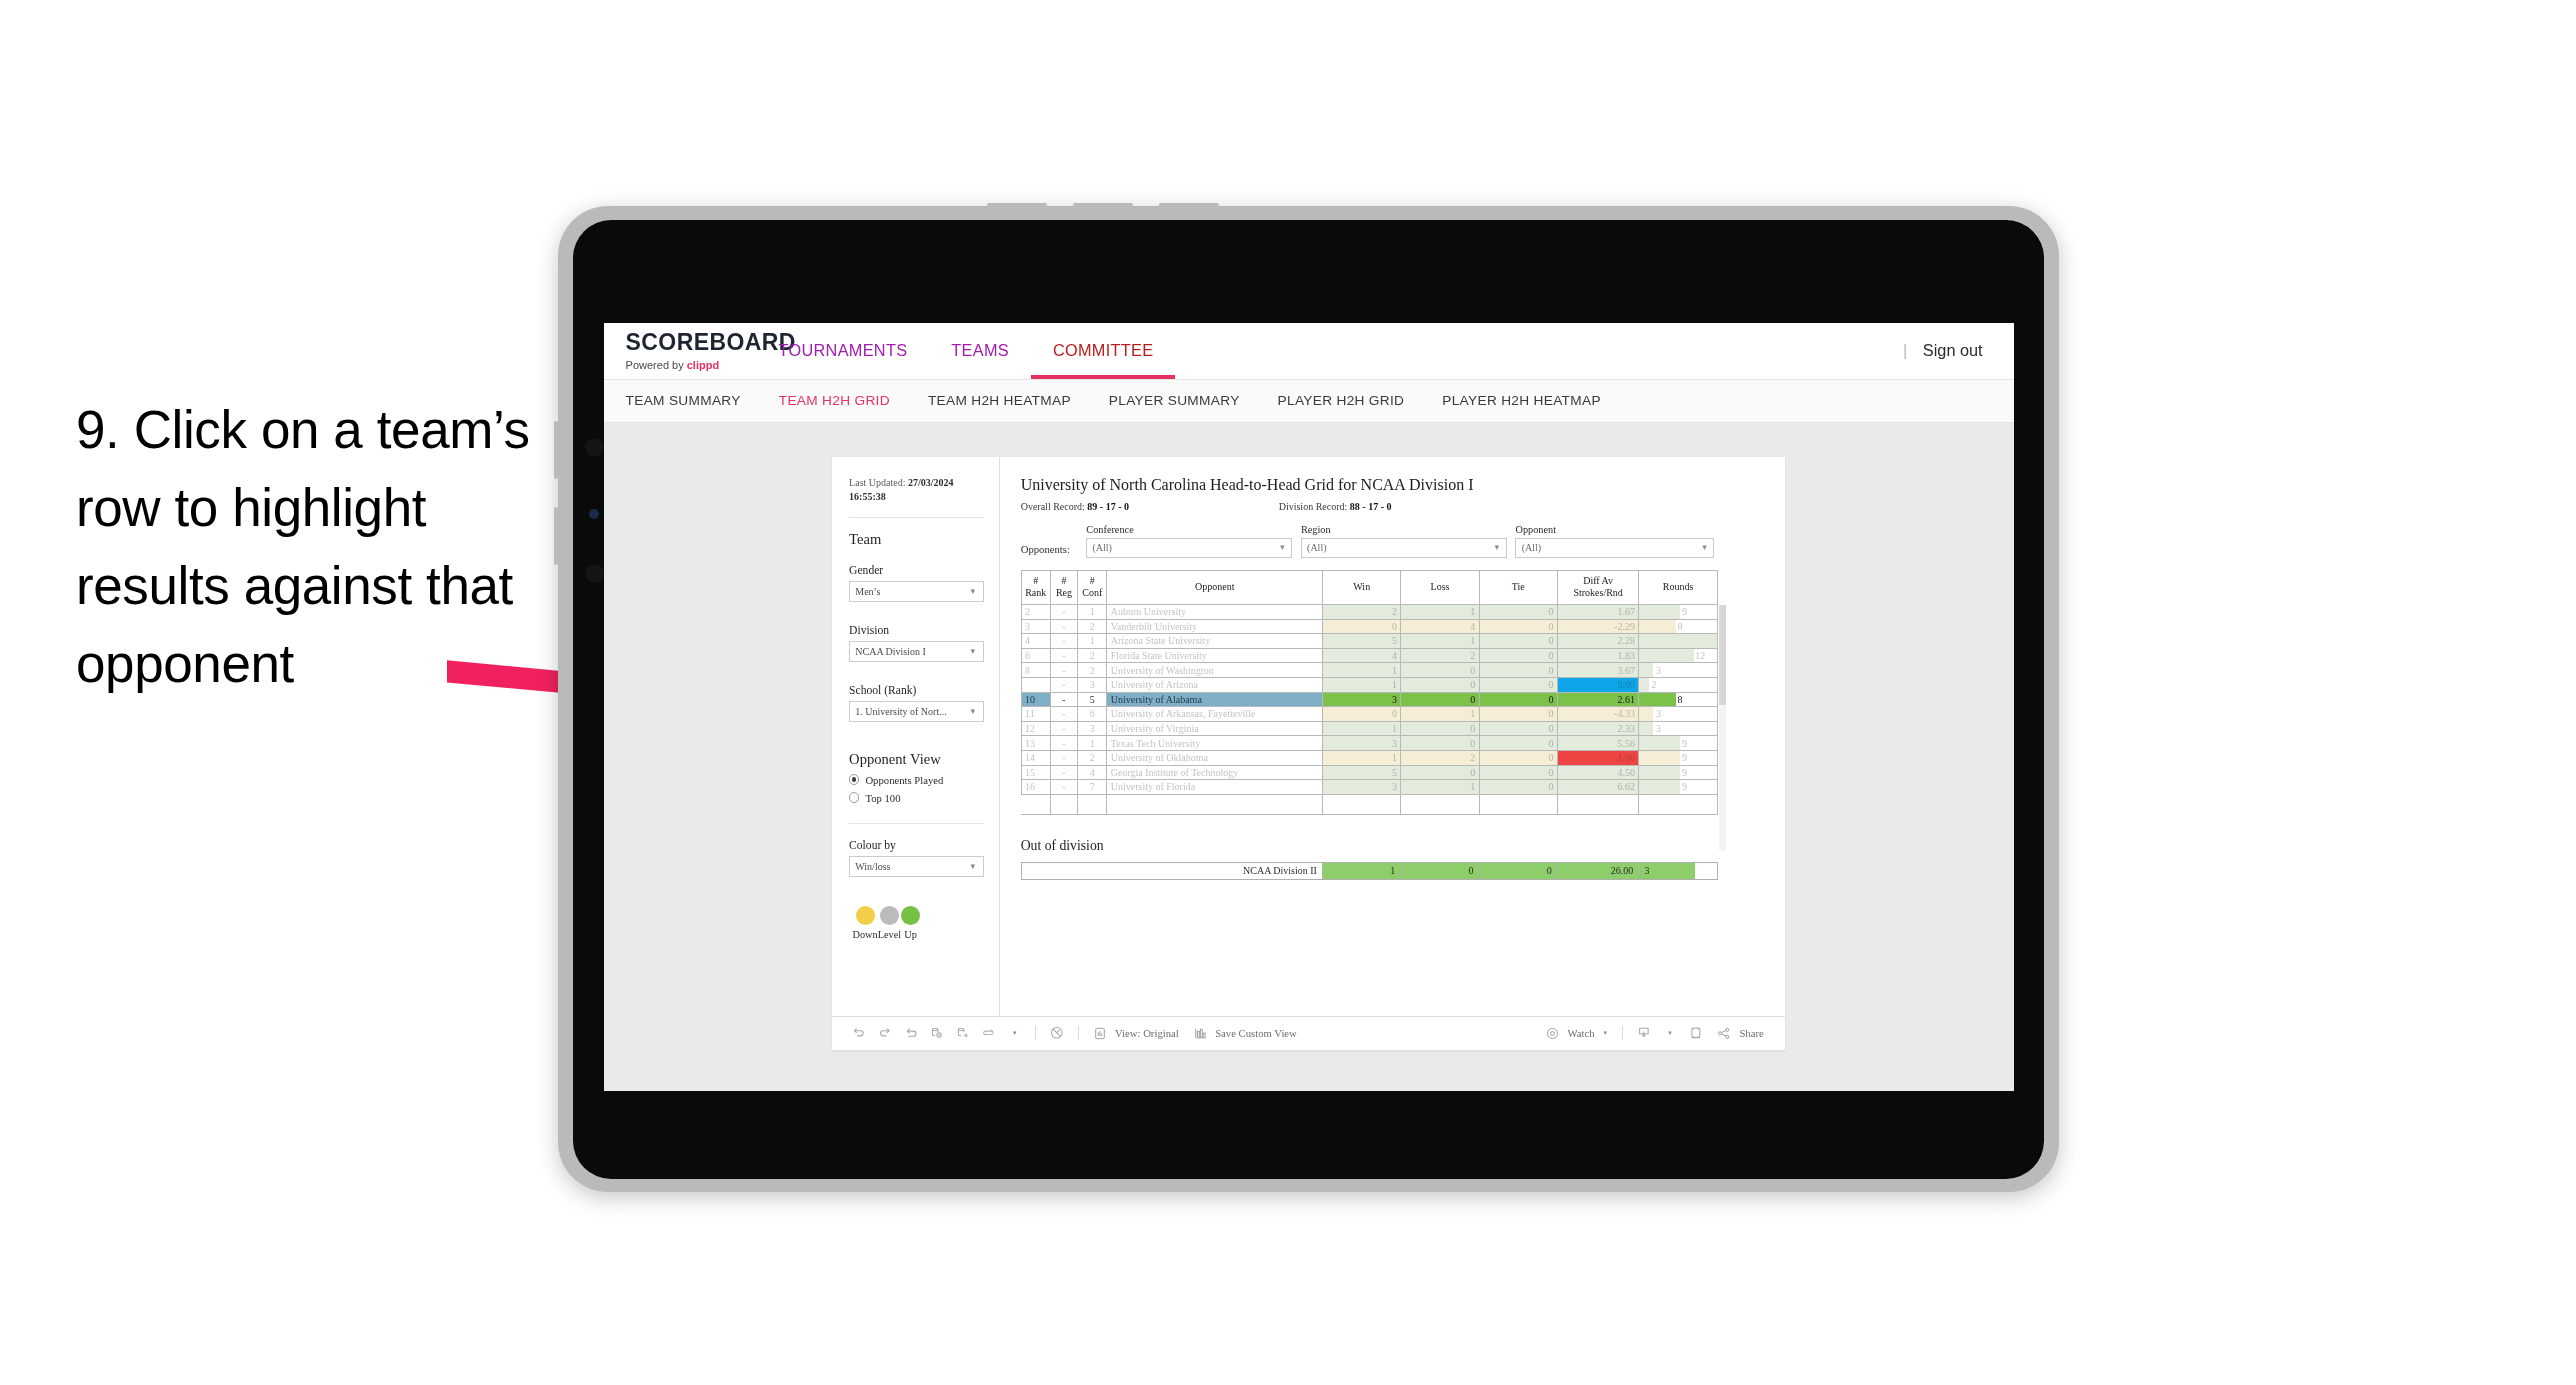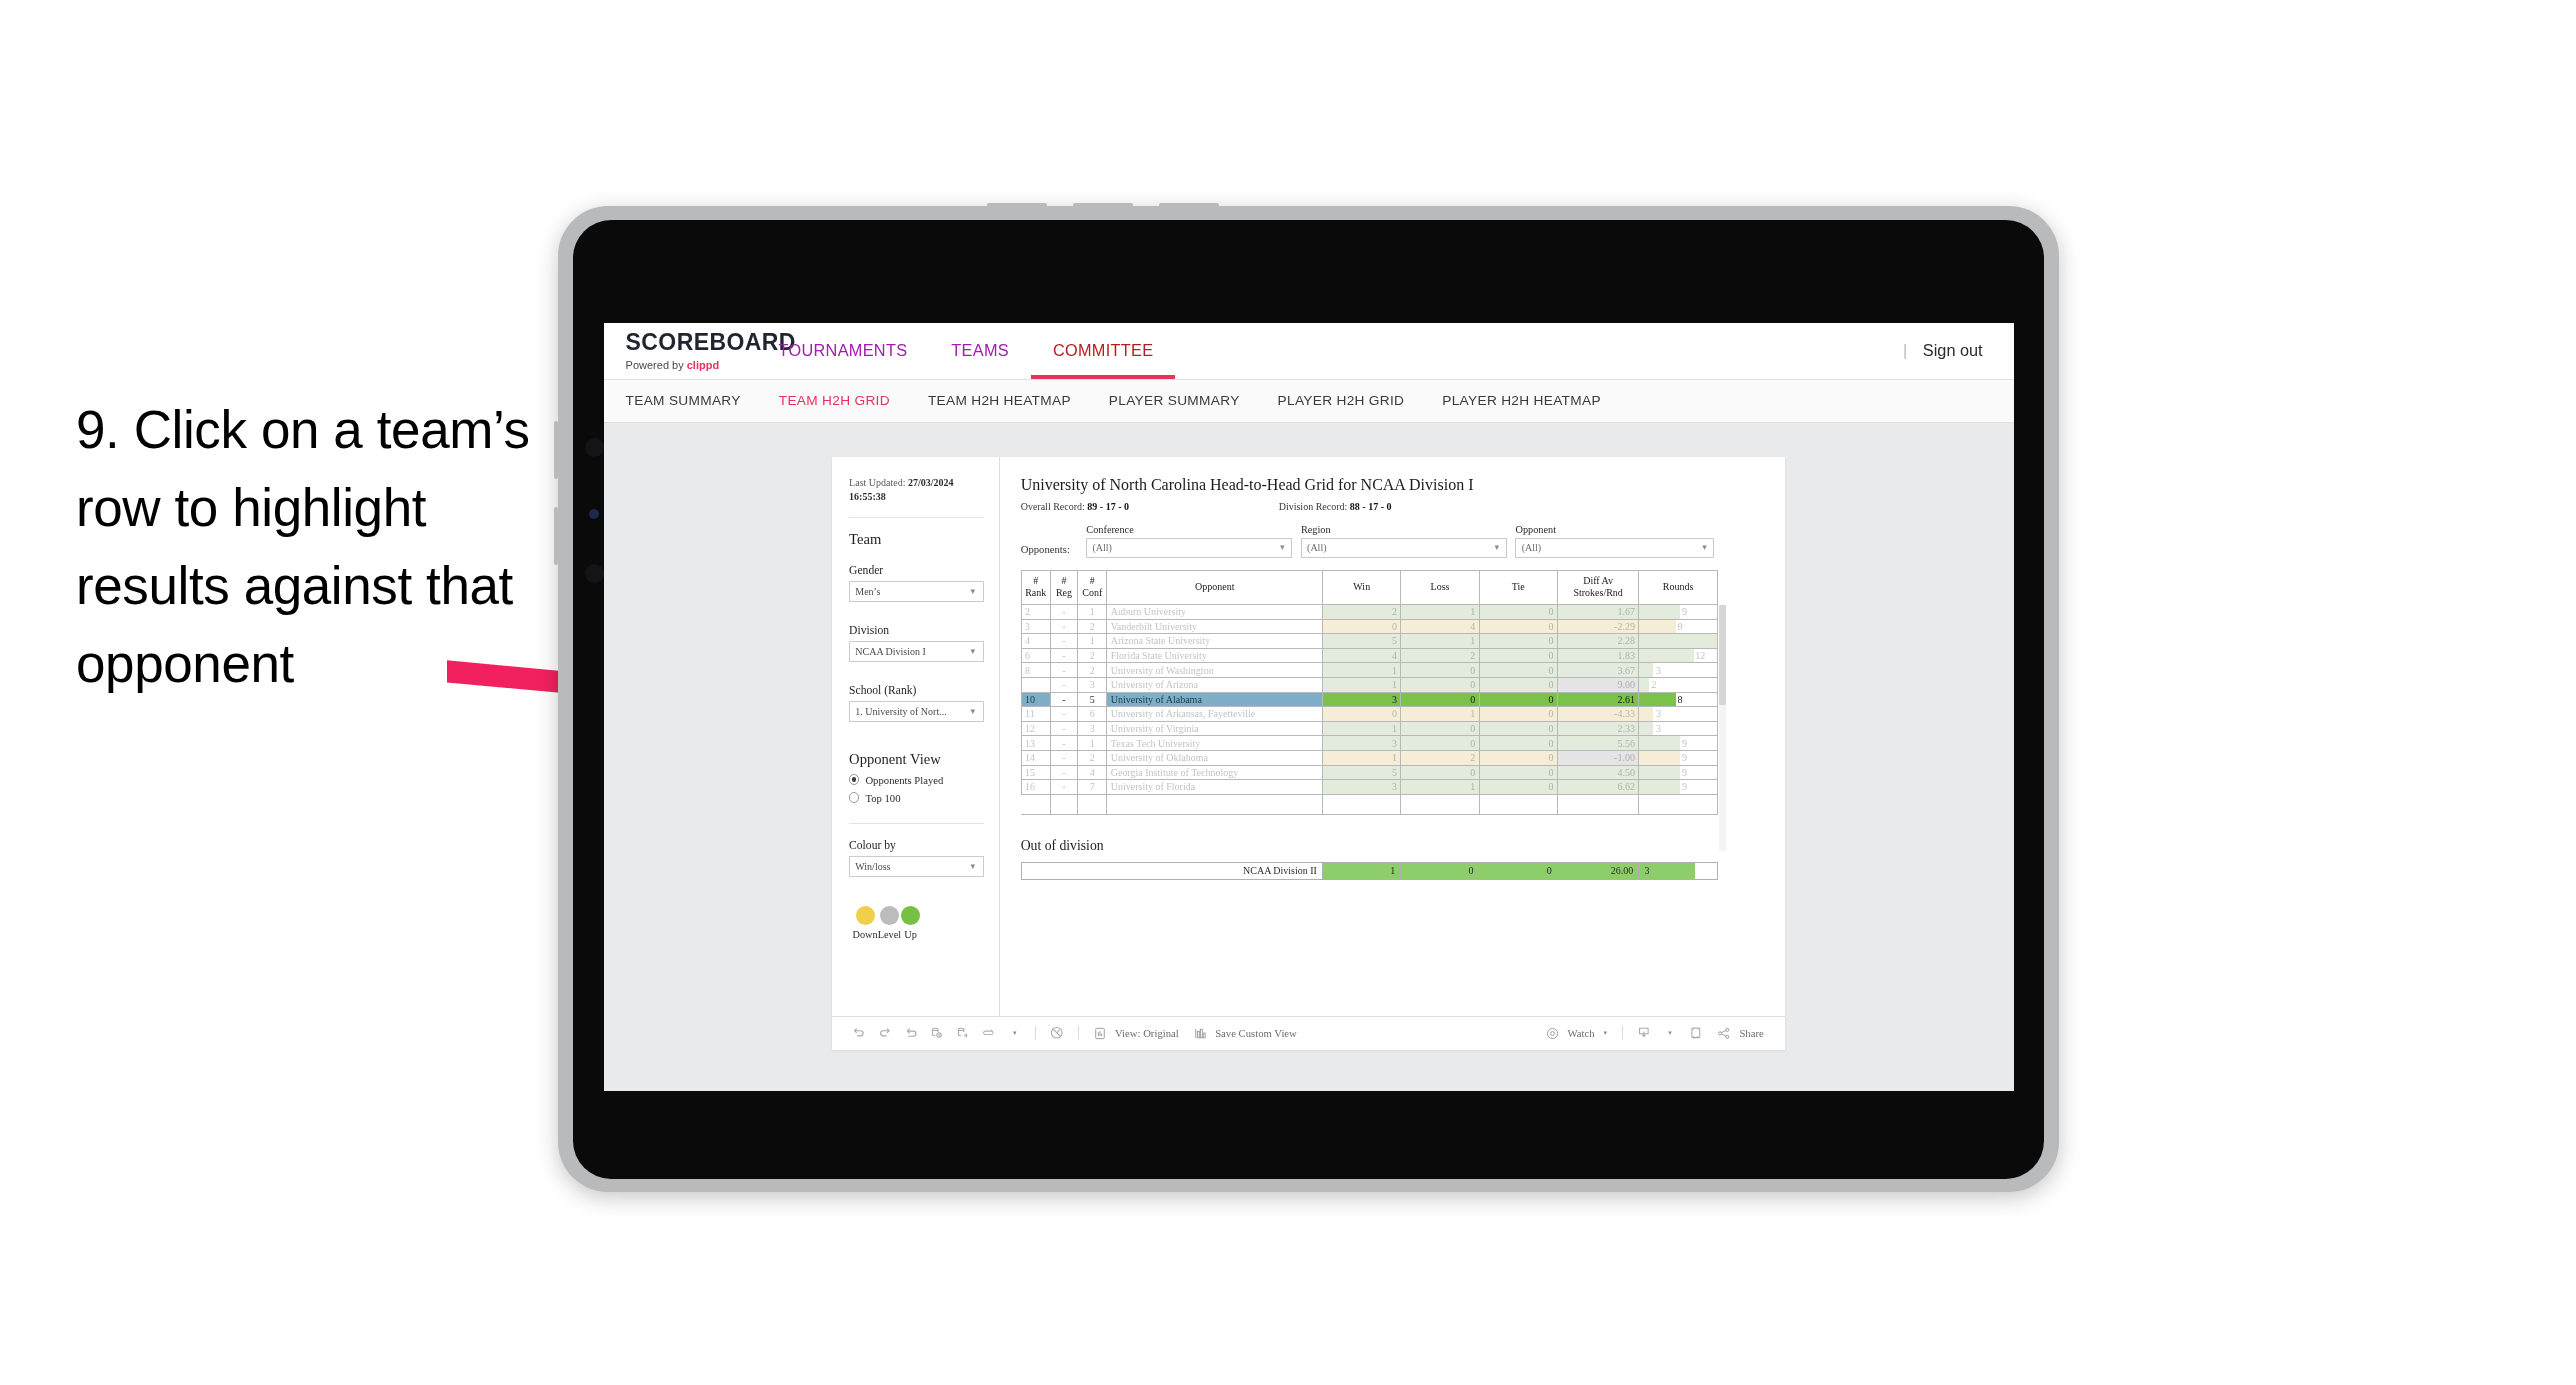--- a/index.html
+++ b/index.html
@@ -461,21 +461,21 @@
                         <td class="num" style="text-align: left; padding-left: 0px;"><span class="bar" style="width: 18%; background: rgb(226, 235, 220);"></span><span class="v" style="margin-left: calc(18% + 3.4px);">3</span></td>
                       </tr>
                       <tr class="dim">
                         <td class="tleft"></td>
                         <td class="tcenter">-</td>
                         <td class="tcenter">3</td>
                         <td class="tleft">University of Arizona</td>
                         <td class="num" style="background: rgb(226, 235, 220);">1</td>
                         <td class="num" style="background: rgb(226, 235, 220);">0</td>
                         <td class="num" style="background: rgb(226, 235, 220);">0</td>
-                        <td class="num" style="background: #e5e5e5;">9.00</td>
+                        <td class="num" style="background: #0ea5e9;">9.00</td>
                         <td class="num" style="text-align: left; padding-left: 0px;"><span class="bar" style="width: 12%; background: rgb(226, 235, 220);"></span><span class="v" style="margin-left: calc(12% + 3.4px);">2</span></td>
                       </tr>
                       <tr class="hl">
                         <td class="tleft">10</td>
                         <td class="tcenter">-</td>
                         <td class="tcenter">5</td>
                         <td class="tleft">University of Alabama</td>
                         <td class="num" style="background: rgb(124, 194, 74);">3</td>
                         <td class="num" style="background: rgb(124, 194, 74);">0</td>
                         <td class="num" style="background: rgb(124, 194, 74);">0</td>
@@ -516,21 +516,21 @@
                         <td class="num" style="text-align: left; padding-left: 0px;"><span class="bar" style="width: 53%; background: rgb(226, 235, 220);"></span><span class="v" style="margin-left: calc(53% + 3.4px);">9</span></td>
                       </tr>
                       <tr class="dim">
                         <td class="tleft">14</td>
                         <td class="tcenter">-</td>
                         <td class="tcenter">2</td>
                         <td class="tleft">University of Oklahoma</td>
                         <td class="num" style="background: rgb(245, 237, 214);">1</td>
                         <td class="num" style="background: rgb(245, 237, 214);">2</td>
                         <td class="num" style="background: rgb(245, 237, 214);">0</td>
-                        <td class="num" style="background: #e5e5e5;">-1.00</td>
+                        <td class="num" style="background: #ef4444;">-1.00</td>
                         <td class="num" style="text-align: left; padding-left: 0px;"><span class="bar" style="width: 53%; background: rgb(245, 237, 214);"></span><span class="v" style="margin-left: calc(53% + 3.4px);">9</span></td>
                       </tr>
                       <tr class="dim">
                         <td class="tleft">15</td>
                         <td class="tcenter">-</td>
                         <td class="tcenter">4</td>
                         <td class="tleft">Georgia Institute of Technology</td>
                         <td class="num" style="background: rgb(226, 235, 220);">5</td>
                         <td class="num" style="background: rgb(226, 235, 220);">0</td>
                         <td class="num" style="background: rgb(226, 235, 220);">0</td>

